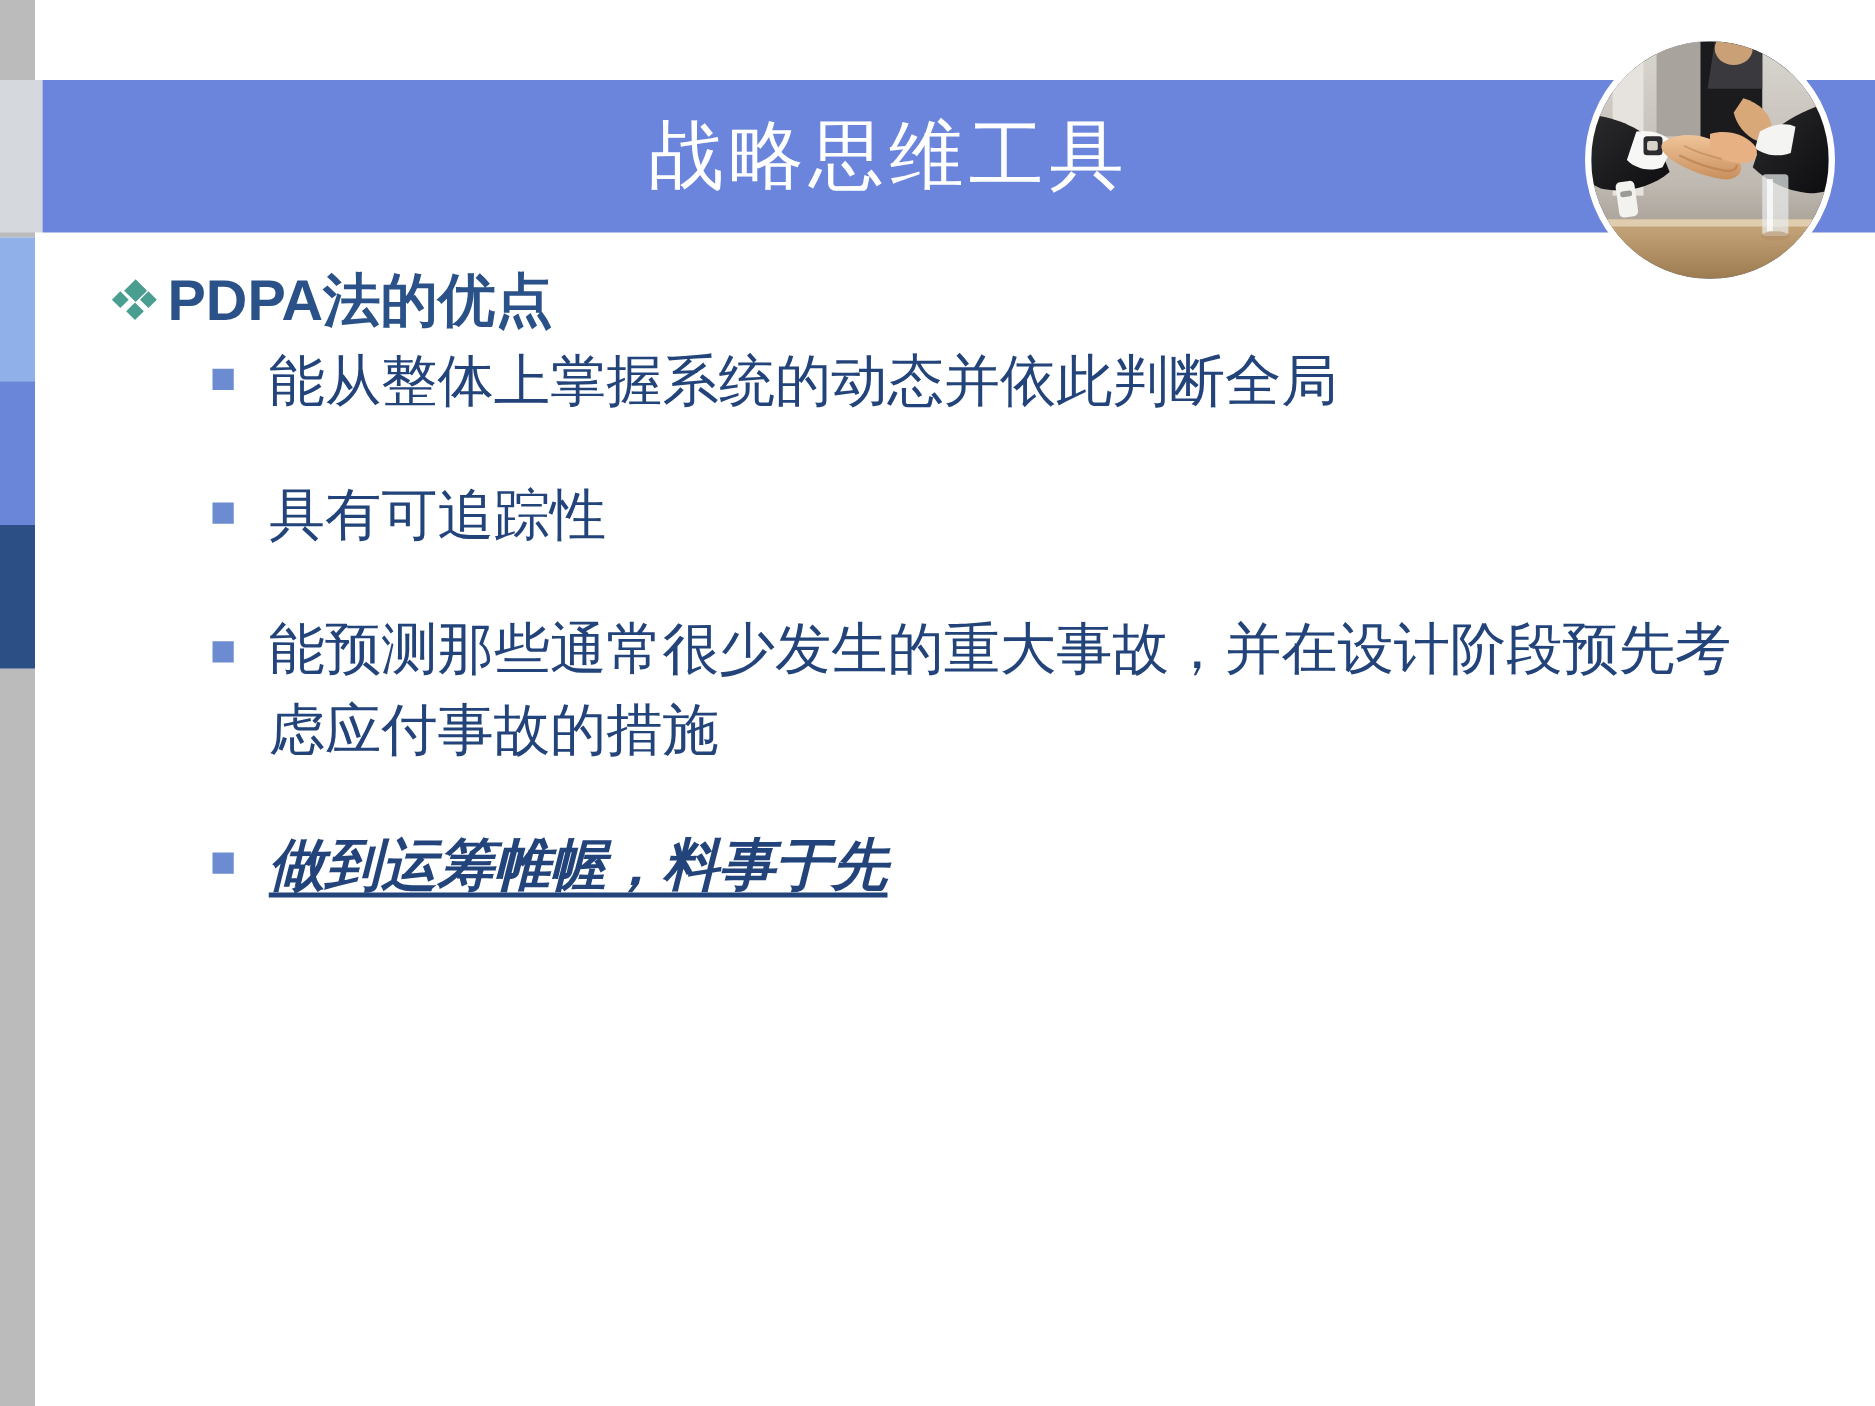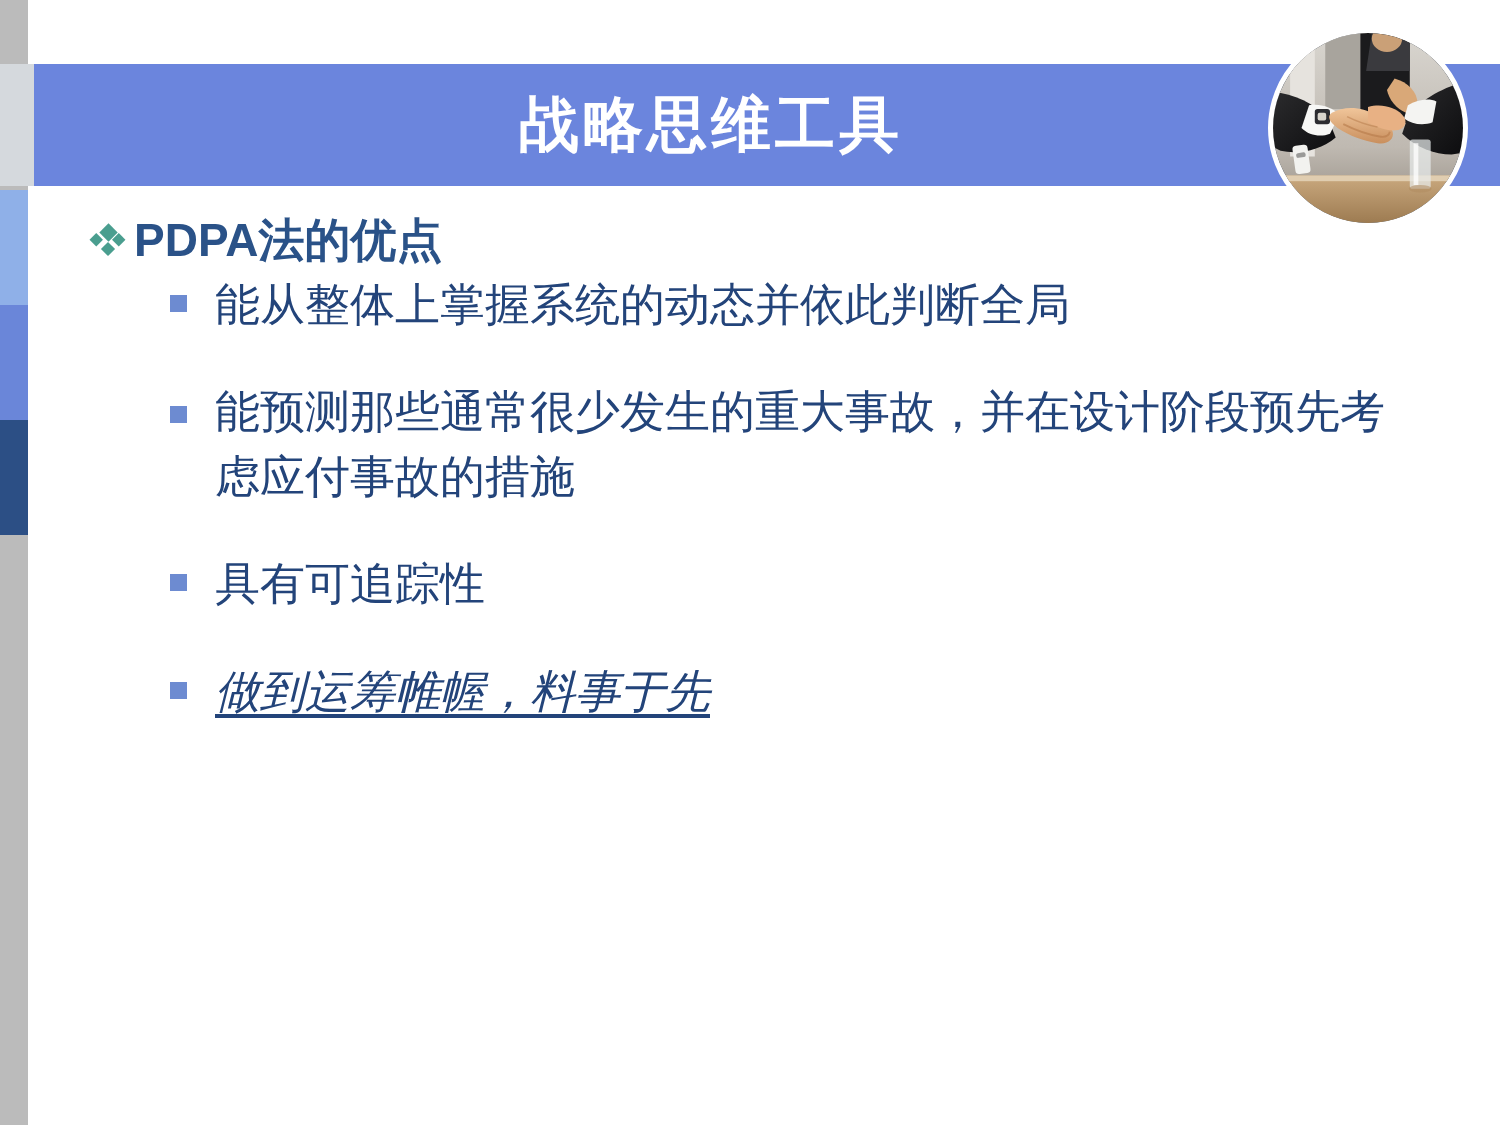--- a/index.html
+++ b/index.html
@@ -64,21 +64,21 @@
   .title-text {
     position: absolute;
     left: 0;
     right: 0;
     top: 50%;
     transform: translateY(-50%);
     text-align: center;
     color: #ffffff;
     font-family: "Liberation Sans", sans-serif;
     font-size: 60px;
-    font-weight: 700;
+    font-weight: 400;
     letter-spacing: 4px;
     padding-right: 112px;
     box-sizing: border-box;
     white-space: nowrap;
   }
 
   
   .photo-circle {
     position: absolute;
     left: 1268px;
@@ -147,21 +147,21 @@
     margin-right: 28px;
   }
   .bullet-text {
     color: #23447a;
     font-family: "Liberation Serif", serif;
     font-size: 45px;
     line-height: 1.45;
     max-width: 1185px;
   }
   .bullet-text.emphasis {
-    font-weight: normal;
+    font-weight: bold;
     font-style: italic;
     text-decoration: underline;
     text-underline-offset: 7px;
   }
   .bullet-item.tall .sq { margin-top: 26px; }
 </style>
 </head>
 <body>
 
 <div class="rail">
@@ -257,29 +257,29 @@
   </div>
 
   <div class="bullets">
 
     <div class="bullet-item">
       <span class="sq"></span>
       <span class="bullet-text">能从整体上掌握系统的动态并依此判断全局</span>
     </div>
 
 
+    <div class="bullet-item">
+      <span class="sq"></span>
+      <span class="bullet-text">具有可追踪性</span>
+    </div>
+
     <div class="bullet-item tall">
       <span class="sq"></span>
       <span class="bullet-text">能预测那些通常很少发生的重大事故，并在设计阶段预先考虑应付事故的措施</span>
     </div>
 
     <div class="bullet-item">
       <span class="sq"></span>
-      <span class="bullet-text">具有可追踪性</span>
-    </div>
-
-    <div class="bullet-item">
-      <span class="sq"></span>
       <span class="bullet-text emphasis">做到运筹帷幄，料事于先</span>
     </div>
 
   </div>
 </div>
 
 </body></html>

